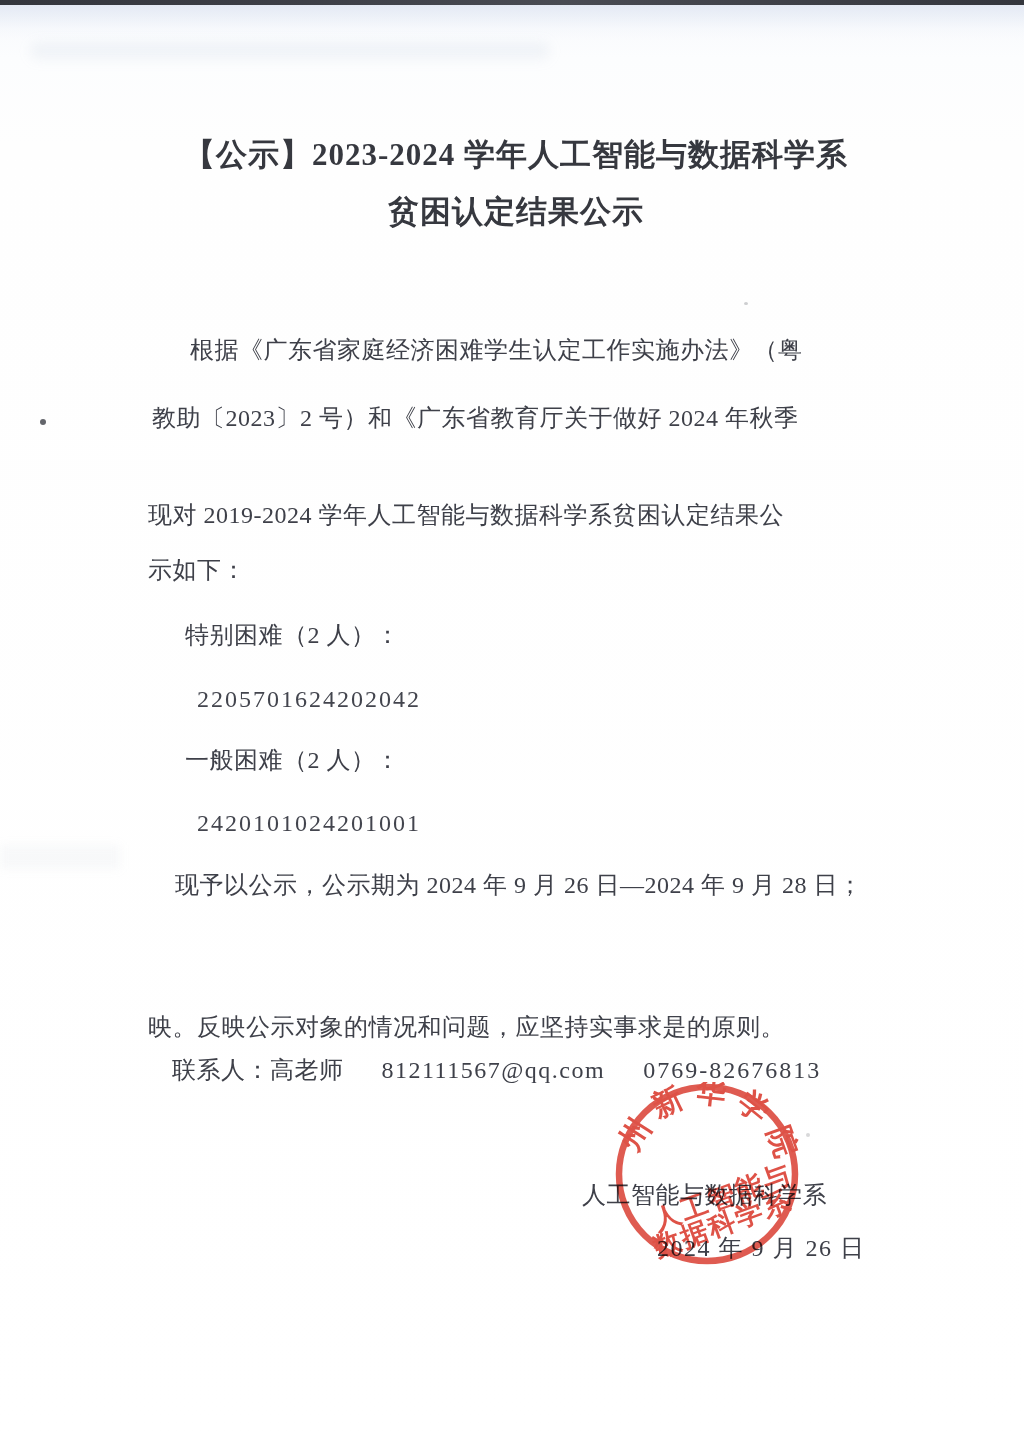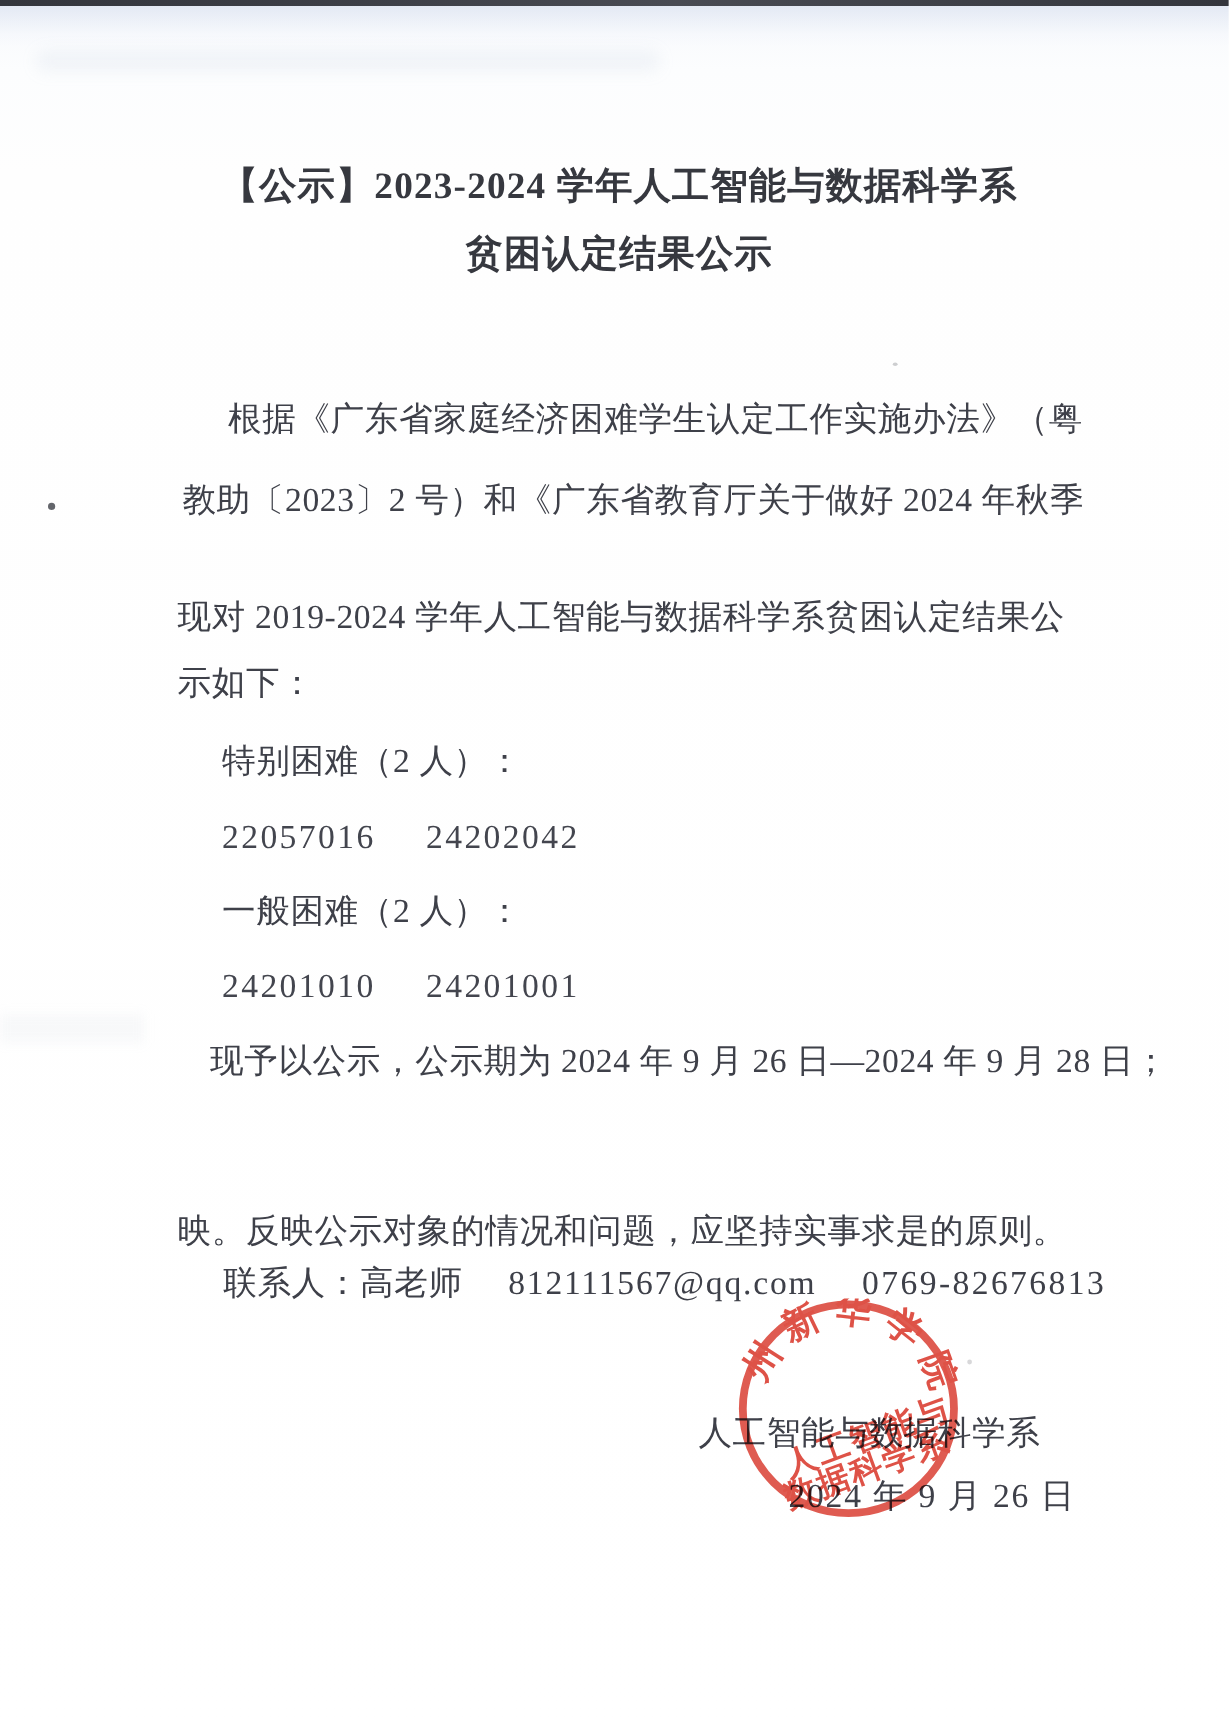--- a/index.html
+++ b/index.html
@@ -31,27 +31,27 @@
   .speck.dot1{left:40px;top:419px;width:6px;height:6px;opacity:.8;}
   .speck.dot2{left:744px;top:302px;width:4px;height:3px;opacity:.25;}
   .speck.dot3{left:806px;top:1133px;width:4px;height:4px;opacity:.2;}
   .smudge-band{
     position:absolute;left:0px;top:845px;width:120px;height:24px;
     background:rgba(170,175,190,.08);filter:blur(5px);
   }
 
   .txt{
     position:absolute;white-space:nowrap;
-    color:#3e4049;font-size:28px;line-height:34px;letter-spacing:.5px;
+    color:#3e4049;font-size:24px;line-height:34px;letter-spacing:.5px;
   }
   .title{
     left:0;width:1032px;text-align:center;
     font-size:31px;font-weight:700;color:#36383f;letter-spacing:1px;
   }
-  .ids{display:flex;gap:42px;letter-spacing:2px;color:#43454e;}
+  .ids{display:flex;letter-spacing:2px;color:#43454e;margin-left:12px;}
   .contact-row{display:flex;gap:38px;}
   .contact-row .email{letter-spacing:1.5px;}
   .contact-row .phone{letter-spacing:2px;}
 
   .stamp{
     position:absolute;left:612px;top:1082px;width:190px;height:185px;
     mix-blend-mode:multiply;opacity:.92;
   }
   .sig{mix-blend-mode:multiply;}
 </style>
@@ -84,21 +84,21 @@
 
   <div class="txt" style="left:185px;top:743px;">一般困难（2 人）：</div>
   <div class="txt ids" style="left:185px;top:806px;">
     <span>24201010</span>
     <span>24201001</span>
   </div>
 
   <div class="txt" style="left:175px;top:868px;">现予以公示，公示期为 2024 年 9 月 26 日—2024 年 9 月 28 日；</div>
   <div class="txt" style="left:148px;top:991px;margin-top:19px;">映。反映公示对象的情况和问题，应坚持实事求是的原则。</div>
 
-  <div class="txt contact-row" style="left:186px;top:1053px;justify-content:space-between;">
+  <div class="txt contact-row" style="left:172px;top:1053px;justify-content:space-between;">
     <span>联系人：高老师</span>
     <span class="email">812111567@qq.com</span>
     <span class="phone">0769-82676813</span>
   </div>
 
   <svg class="stamp" viewBox="0 0 190 185">
     <ellipse cx="95" cy="92" rx="88" ry="87" fill="none" stroke="#d83a2d" stroke-width="6.5" opacity=".9"></ellipse>
     <defs>
       <path id="arcPath" d="M 25.5 73.4 A 72 72 0 0 1 164.5 73.4" fill="none"></path>
     </defs>

